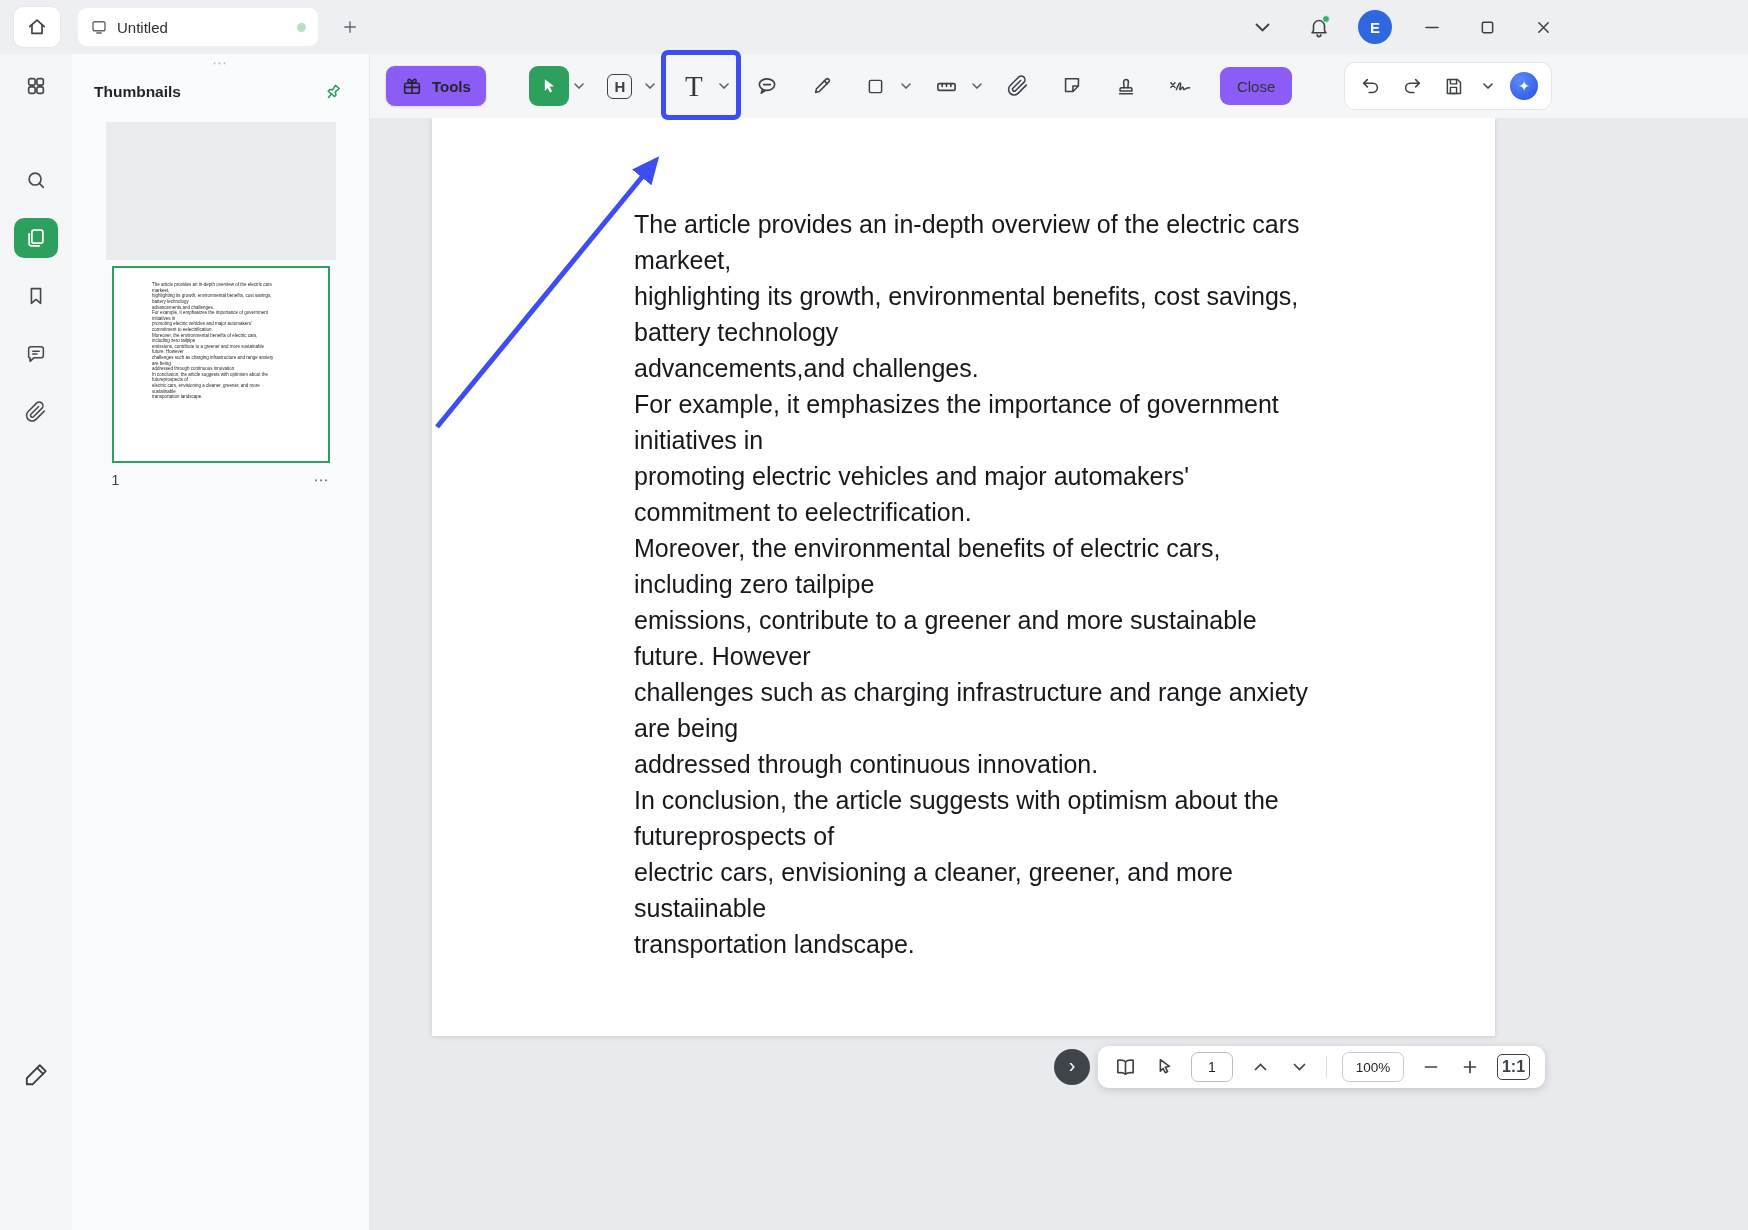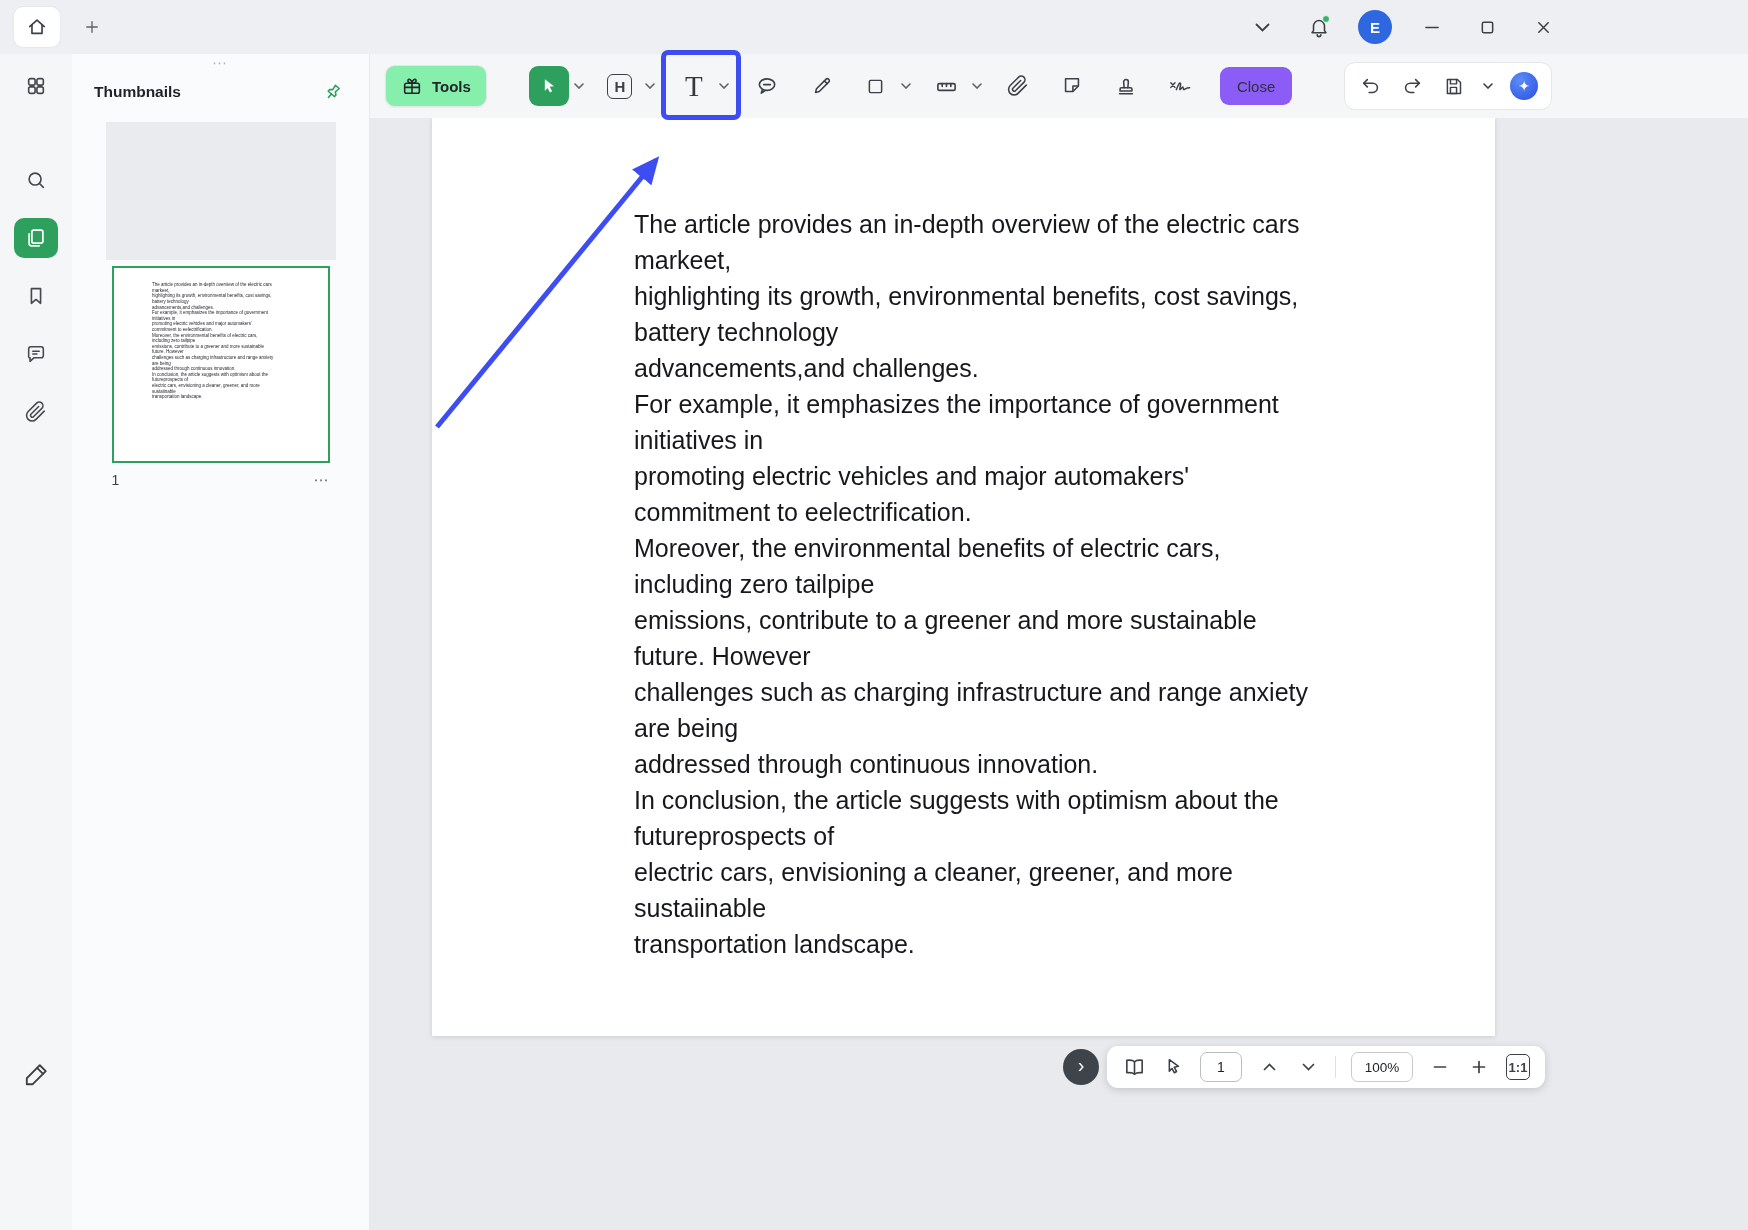--- a/index.html
+++ b/index.html
@@ -48,21 +48,21 @@
   .page-thumb { width:218px; height:197px; margin:6px auto 0; background:#ffffff; border:2px solid #2da05e;
                 padding:14px 0 0 38px; overflow:hidden; cursor:pointer; }
   .mini-text { width:340px; font-size:9px; line-height:11.2px; color:#24262a; transform:scale(0.5); transform-origin:0 0; }
   .thumb-meta { width:218px; margin:8px auto 0; display:flex; align-items:center; }
   .thumb-num { font-size:14px; color:#3c4043; }
   .thumb-more { margin-left:auto; font-size:15px; color:#5f6368; letter-spacing:1px; }
 
   
   .main { flex:1; display:flex; flex-direction:column; min-width:0; }
   .toolbar { height:64px; flex:0 0 64px; background:#f5f6f8; display:flex; align-items:center; position:relative; z-index:5; }
-  .tools-btn { margin-left:15px; height:42px; padding:0 15px; background:#86efac; border:1px solid #e3e5e9; border-radius:10px;
+  .tools-btn { margin-left:15px; height:42px; padding:0 15px; background:#8b5cf6; border:1px solid #e3e5e9; border-radius:10px;
                display:flex; align-items:center; gap:9px; font-size:15px; font-weight:bold; color:#23262a;
                box-shadow:0 1px 2px rgba(0,0,0,0.05); }
   .toolgroup { display:flex; align-items:center; margin-left:42px; gap:14px; }
   .toolpair { display:flex; align-items:center; gap:3px; }
   .tool { width:40px; height:40px; border-radius:9px; display:flex; align-items:center; justify-content:center; color:#3c4147; }
   .tool.select { background:#2da05e; color:#fff; }
   .chev-btn { width:14px; height:40px; display:flex; align-items:center; justify-content:center; color:#5f6368; }
   .boxed-letter { width:25px; height:25px; border:1.8px solid #3c4147; border-radius:6px; display:flex; align-items:center;
                   justify-content:center; font-size:15px; font-weight:bold; color:#3c4147; }
   .serif-t { font-family:"Liberation Serif", serif; font-size:29px; line-height:1; color:#34383d; }
@@ -89,41 +89,51 @@
   .sb-circle { width:36px; height:36px; border-radius:50%; background:#3f444a; color:#fff; font-size:20px;
                display:flex; align-items:center; justify-content:center; padding-bottom:3px; }
   .sb-pill { height:42px; background:#fff; border-radius:11px; box-shadow:0 2px 8px rgba(0,0,0,0.16);
              display:flex; align-items:center; gap:15px; padding:0 15px; }
   .sb-icon { width:24px; height:26px; display:flex; align-items:center; justify-content:center; color:#3c4147; }
   .page-box { width:42px; height:30px; border:1.5px solid #b9bec5; border-radius:7px; text-align:center;
               font-size:14px; color:#202428; font-family:inherit; outline:none; background:#fff; }
   .zoom-box { width:62px; height:30px; border:1px solid #c7cbd0; border-radius:7px; display:flex; align-items:center;
               justify-content:center; font-size:13.5px; color:#202428; cursor:pointer; }
   .sb-div { width:1px; height:22px; background:#dde0e3; }
-  .fit-box { width:24px; height:26px; border:1.6px solid #3c4147; border-radius:5px; display:flex; align-items:center;
-             justify-content:center; font-size:13px; font-weight:bold; color:#3c4147; }
+  .fit-box { width:33px; height:26px; border:1.6px solid #3c4147; border-radius:5px; display:flex; align-items:center;
+             justify-content:center; font-size:16px; font-weight:bold; color:#3c4147; }
 
   
   .arrow-overlay { position:absolute; left:0; top:0; width:1748px; height:1230px; pointer-events:none; z-index:40; }
 </style>
 </head>
 <body>
 
 <div class="app">
 
   <header class="titlebar">
     <button class="home-btn">
       <span>
         <svg width="22" height="22" viewBox="0 0 24 24" fill="none" stroke="currentColor" stroke-width="1.8" stroke-linecap="round" stroke-linejoin="round">
             <path d="M4 11.5 12 4.5 20 11.5"></path>
             <path d="M6.5 9.8V19h11V9.8"></path>
           </svg>
       </span>
     </button>
 
+    <div class="tab">
+      <span class="tab-icon">
+        <svg width="18" height="18" viewBox="0 0 24 24" fill="none" stroke="currentColor" stroke-width="1.8" stroke-linecap="round" stroke-linejoin="round">
+            <rect x="4" y="5" width="16" height="12" rx="2.5"></rect>
+            <path d="M9 20h6"></path>
+          </svg>
+      </span>
+      <span class="tab-title">Untitled</span>
+      <span class="tab-dot"></span>
+    </div>
 
     <button class="newtab-btn">
       <span>
         <svg width="18" height="18" viewBox="0 0 24 24" fill="none" stroke="currentColor" stroke-width="1.8" stroke-linecap="round">
             <path d="M12 5v14M5 12h14"></path>
           </svg>
       </span>
     </button>
 
     <div class="tb-right">

